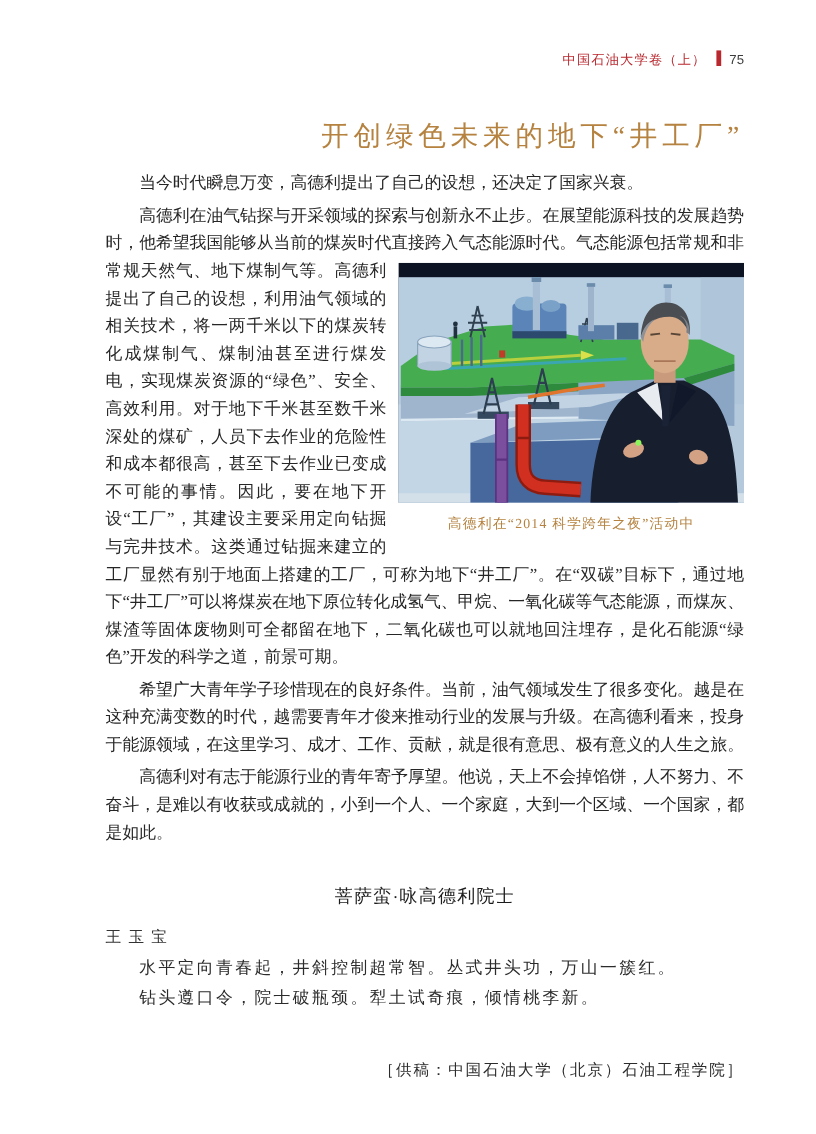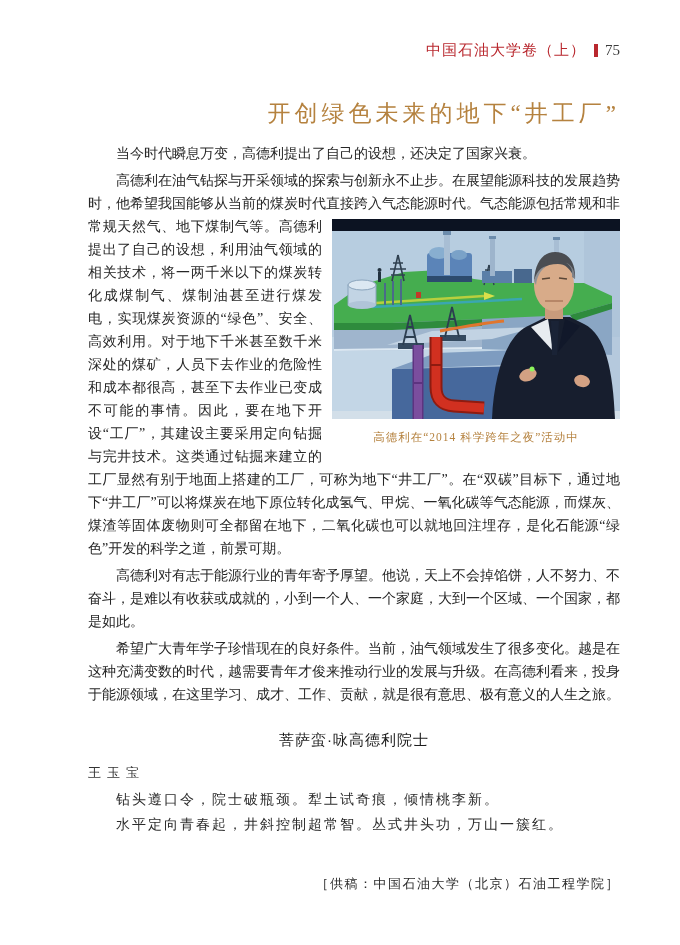--- a/index.html
+++ b/index.html
@@ -11,22 +11,22 @@
     margin: 0 auto;
     background: #ffffff;
     font-family: "Liberation Serif", "DejaVu Serif", serif;
     color: #262626;
     overflow: hidden;
     padding: 42px 60px 0 88px;
   }
   
   .header {
     text-align: right;
-    font-family: Liberation Serif, serif;
-    font-size: 15px;
+    font-family: Liberation Sans, sans-serif;
+    font-size: 11px;
     height: 16px;
     line-height: 16px;
     letter-spacing: 1px;
   }
   .journal { color: var(--accent-red, #b9282e); }
   .hbar {
     display: inline-block;
     width: 4px; height: 13px;
     background: var(--accent-red, #b9282e);
     margin: 0 7px 0 8px;
@@ -67,21 +67,21 @@
     display: block;
     margin-top: 9px;
     text-align: center;
     font-size: 11.5px;
     line-height: 18px;
     letter-spacing: 1px;
     color: var(--title-gold, #b5823f);
   }
   .caption span { display: block; }
   
-  .poem { margin-top: 24px; }
+  .poem { margin-top: 32px; }
   .poem-title {
     text-align: center;
     font-family: "Liberation Sans", "DejaVu Sans", sans-serif;
     font-size: 15px;
     letter-spacing: 1px;
     color: #1c1c1c;
     height: 20px; line-height: 20px;
   }
   .poem-author {
     margin-top: 14px;
@@ -219,26 +219,26 @@
             <ellipse cx="250" cy="162" rx="8" ry="6" fill="#d3a183" transform="rotate(15 250 162)"></ellipse>
             <circle cx="200" cy="150" r="2.5" fill="#8cf55c"></circle>
           </g>
         </svg>
           <span class="caption">
             <span>高德利在“2014 科学跨年之夜”活动中</span>
           </span>
         </span><span>非常规天然气、地下煤制气等。高德利提出了自己的设想，利用油气领域的相关技术，将一两千米以下的煤炭转化成煤制气、煤制油甚至进行煤发电，实现煤炭资源的“绿色”、安全、高效利用。对于地下千米甚至数千米深处的煤矿，人员下去作业的危险性和成本都很高，甚至下去作业已变成不可能的事情。因此，要在地下开设“工厂”，其建设主要采用定向钻掘与完井技术。这类通过钻掘来建立的工厂显然有别于地面上搭建的工厂，可称为地下“井工厂”。在“双碳”目标下，通过地下“井工厂”可以将煤炭在地下原位转化成氢气、甲烷、一氧化碳等气态能源，而煤灰、煤渣等固体废物则可全都留在地下，二氧化碳也可以就地回注埋存，是化石能源“绿色”开发的科学之道，前景可期。</span>
     </div>
 
+    <p class="para indent">希望广大青年学子珍惜现在的良好条件。当前，油气领域发生了很多变化。越是在这种充满变数的时代，越需要青年才俊来推动行业的发展与升级。在高德利看来，投身于能源领域，在这里学习、成才、工作、贡献，就是很有意思、极有意义的人生之旅。</p>
     <p class="para indent">高德利对有志于能源行业的青年寄予厚望。他说，天上不会掉馅饼，人不努力、不奋斗，是难以有收获或成就的，小到一个人、一个家庭，大到一个区域、一个国家，都是如此。</p>
-    <p class="para indent">希望广大青年学子珍惜现在的良好条件。当前，油气领域发生了很多变化。越是在这种充满变数的时代，越需要青年才俊来推动行业的发展与升级。在高德利看来，投身于能源领域，在这里学习、成才、工作、贡献，就是很有意思、极有意义的人生之旅。</p>
   </div>
 
   <div class="poem">
     <div class="poem-title">菩萨蛮·咏高德利院士</div>
     <div class="poem-author">王玉宝</div>
+    <p class="poem-line">水平定向青春起，井斜控制超常智。丛式井头功，万山一簇红。</p>
     <p class="poem-line">钻头遵口令，院士破瓶颈。犁土试奇痕，倾情桃李新。</p>
-    <p class="poem-line">水平定向青春起，井斜控制超常智。丛式井头功，万山一簇红。</p>
   </div>
 
   <div class="footer-credit">［供稿：中国石油大学（北京）石油工程学院］</div>
 
 </div>
 
 </body></html>

